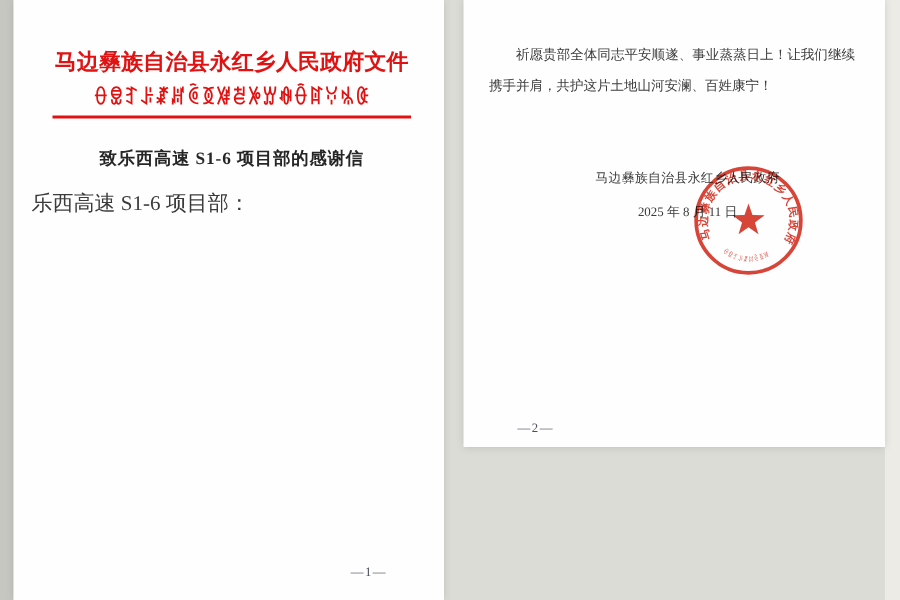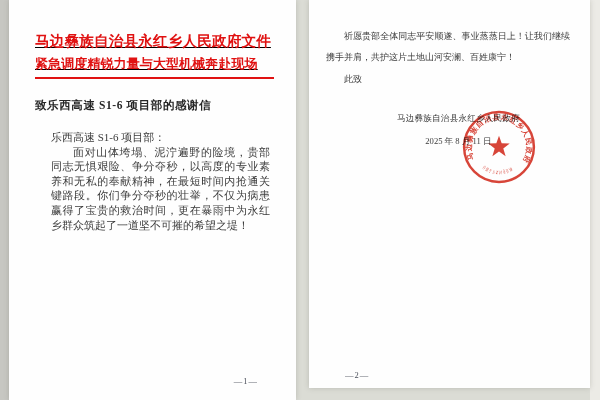--- a/index.html
+++ b/index.html
@@ -18,45 +18,45 @@
   .edge-strip-right {
     position: absolute; right: 0; top: 0; width: 10px; height: 400px;
     background: #ecebe6;
   }
   .page {
     position: absolute; top: 0;
     background: #fefefe;
     box-shadow: 0 0 5px rgba(90,90,80,0.25);
   }
   .page-1 { left: 9px;  width: 287px; height: 400px; }
-  .page-2 { left: 309px; width: 281px; height: 388px; text-decoration: underline; }
+  .page-2 { left: 309px; width: 281px; height: 298px; text-decoration: underline; }
 
   
-  .doc-header { position: absolute; left: 26px; right: 22px; top: 32px; text-align: left; text-decoration: underline; }
+  .doc-header { position: absolute; left: 26px; right: 22px; top: 32px; text-align: center; }
   .header-cn {
     color: #e01212; font-weight: bold; font-size: 14.6px;
     letter-spacing: 0.15px; white-space: nowrap;
   }
   .header-yi {
     color: #e01212; font-weight: bold; font-size: 13px;
     margin-top: 4px; letter-spacing: 0.1px; white-space: nowrap;
   }
   .red-rule {
     margin-top: 4px; height: 2px; background: #e01212;
   }
   .letter-title {
     position: absolute; left: 26px; right: 22px; top: 98px;
-    text-align: left; color: #262626;
+    text-align: center; color: #262626;
     font-size: 11.5px; font-weight: bold; letter-spacing: 0.6px;
   }
 
   
   .body-1 {
-    position: absolute; left: 42px; right: 26px; top: 130px;
-    color: #3b3b3b; font-size: 11px; line-height: 14.6px;
+    position: absolute; left: 12px; right: 26px; top: 130px;
+    color: #3b3b3b; font-size: 14px; line-height: 14.6px;
     text-align: justify; text-justify: inter-ideograph;
   }
   .salutation { text-indent: 0; }
   .para { text-indent: 2em; }
 
   .pagenum {
     position: absolute; bottom: 14px;
     color: #4a4f5a; font-size: 8.5px; letter-spacing: 1px;
   }
   .pagenum-1 { right: 38px; }
@@ -93,38 +93,36 @@
 </head>
 <body>
 
 <div class="scene">
   <div class="edge-strip-left"></div>
   <div class="edge-strip-right"></div>
 
   <div class="page page-1">
     <div class="doc-header">
       <div class="header-cn">马边彝族自治县永红乡人民政府文件</div>
-      <div class="header-yi">紧急调度精锐力量与大型机械奔赴现场</div>
+      <div class="header-yi">ꂷꁖꆈꌠꊨꏦꏱꅉꑤꑼꉼꑣꊿꂶꍏꃼꁱꈿ</div>
       <div class="red-rule"></div>
     </div>
 
     <div class="letter-title">致乐西高速 S1-6 项目部的感谢信</div>
 
     <div class="body-1">
       <p class="salutation">乐西高速 S1-6 项目部：</p>
-      <p class="para">面对山体垮塌、泥泞遍野的险境，贵部同志无惧艰险、争分夺秒，以高度的专业素养和无私的奉献精神，在最短时间内抢通关键路段。你们争分夺秒的壮举，不仅为病患赢得了宝贵的救治时间，更在暴雨中为永红乡群众筑起了一道坚不可摧的希望之堤！</p>
     </div>
 
     <div class="pagenum pagenum-1">—1—</div>
   </div>
 
   <div class="page page-2">
     <div class="body-2">
       <p class="para">祈愿贵部全体同志平安顺遂、事业蒸蒸日上！让我们继续携手并肩，共护这片土地山河安澜、百姓康宁！</p>
-      <p class="closing-salute">此致</p>
     </div>
 
     <div class="signature-block">
       <div class="signature-line">马边彝族自治县永红乡人民政府</div>
       <div class="date-line">2025 年 8 月 11 日</div>
     </div>
 
     <svg class="seal" viewBox="0 0 76 76" aria-hidden="true">
       <circle class="seal-ring" cx="38" cy="38" r="34"></circle>
       <path id="sealTopArc" d="M 14.6 51.5 A 27 27 0 1 1 61.4 51.5" fill="none"></path>

